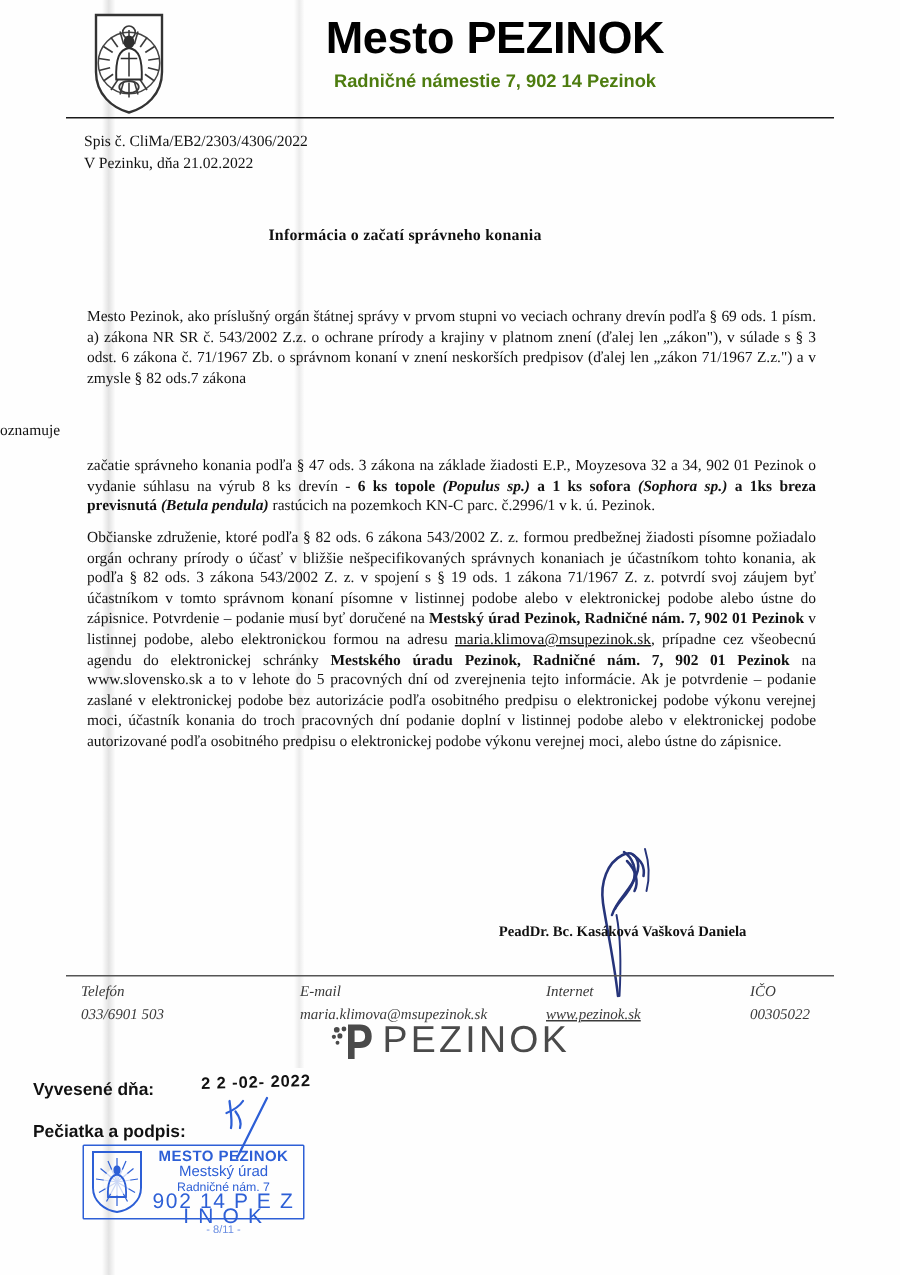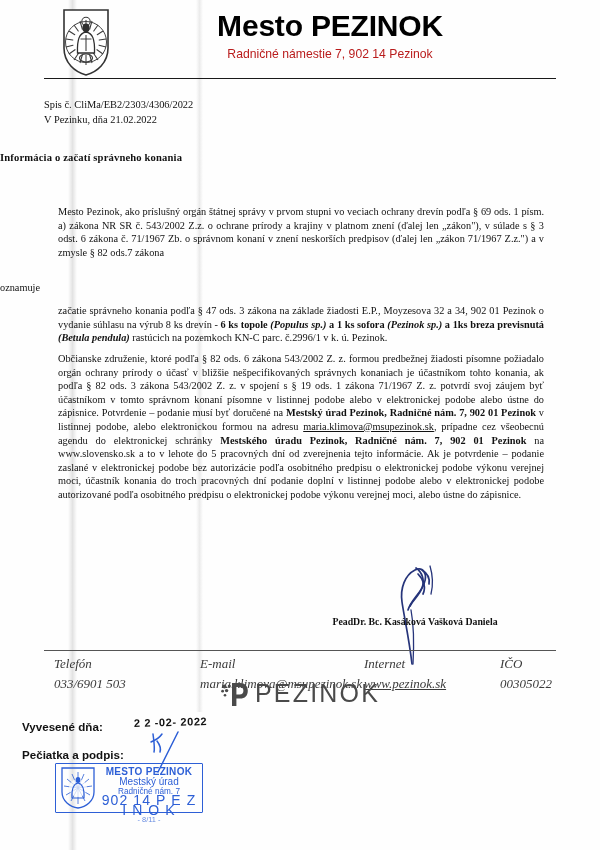--- a/index.html
+++ b/index.html
@@ -32,34 +32,34 @@
   .header{position:absolute;top:0;left:0;width:600px;height:84px;}
   .crest{position:absolute;left:61px;top:8px;width:50px;height:68px;}
   .title-wrap{position:absolute;left:120px;top:10px;width:420px;text-align:center;}
   .mesto-title{
     font-family:"Liberation Sans", sans-serif;
     font-weight:bold;font-size:30px;letter-spacing:-.2px;
     line-height:1.05;color:#000;
   }
   .mesto-addr{
     font-family:"Liberation Sans", sans-serif;
-    font-weight:normal;font-size:12.2px;margin-top:5px;color:#b91c1c;
+    font-weight:bold;font-size:12.2px;margin-top:5px;color:#4d7c0f;
   }
   .hdr-rule{
     position:absolute;left:44px;top:78px;width:512px;height:0;
     border-top:1.6px solid #1a1a1a;
   }
 
   
-  .refblock{position:absolute;left:44px;top:88px;font-size:10.4px;line-height:1.42;margin-top:10px;}
+  .refblock{position:absolute;left:56px;top:88px;font-size:10.4px;line-height:1.42;}
 
   
   .doc-title{
-    position:absolute;left:0;top:152px;width:492px;text-align:left;
-    font-weight:bold;font-size:10.6px;letter-spacing:.15px;
+    position:absolute;left:0;top:152px;width:492px;text-align:center;
+    font-weight:bold;font-size:10.6px;letter-spacing:.15px;padding-left:24px;
   }
 
   
   .para{
     position:absolute;left:58px;width:486px;
     font-size:10.3px;line-height:13.6px;
     text-align:justify;text-justify:inter-word;
     hyphens:none;
   }
   .p1{top:205px;}
@@ -84,21 +84,21 @@
   .signer .nm{font-weight:bold;font-size:9.8px;}
   .signer .dept{font-size:9.6px;margin-top:1px;}
 
   
   .foot-rule{
     position:absolute;left:44px;top:650px;width:512px;height:0;
     border-top:1px solid #555;
   }
   .footcols{
     position:absolute;left:48px;top:654px;width:512px;height:30px;
-    font-style:italic;font-size:13px;color:#3a3a3a;line-height:1.5;
+    font-style:italic;font-size:10px;color:#3a3a3a;line-height:1.5;
   }
   .fc{position:absolute;top:0;}
   .fc1{left:6px;} .fc2{left:152px;} .fc3{left:316px;} .fc4{left:452px;}
   .fc .lbl{display:block;}
   .fc .val{display:block;}
   .fc3 .val{text-decoration:underline;}
 
   .logo{
     position:absolute;left:0;top:679px;width:600px;
     display:flex;align-items:center;justify-content:center;gap:5px;
@@ -200,21 +200,21 @@
     <div>V Pezinku, dňa 21.02.2022</div>
   </div>
 
   <div class="doc-title">Informácia o začatí správneho konania</div>
 
   <div class="para p1">Mesto Pezinok, ako príslušný orgán štátnej správy v prvom stupni vo veciach ochrany drevín podľa § 69 ods. 1 písm. a)   zákona NR SR   č. 543/2002  Z.z.  o ochrane prírody a krajiny  v platnom  znení (ďalej len „zákon"), v súlade  s § 3 odst. 6  zákona č. 71/1967 Zb.   o  správnom   konaní  v znení neskorších   predpisov  (ďalej len „zákon 71/1967 Z.z.") a v zmysle § 82 ods.7 zákona</div>
 
   <div class="oznamuje">oznamuje</div>
 
   <div class="para p2">
-    <span>začatie správneho konania podľa § 47 ods. 3  zákona na základe žiadosti E.P., Moyzesova 32 a 34, 902 01 Pezinok o vydanie súhlasu na výrub 8 ks drevín - </span><b>6 ks topole </b><b><i>(Populus sp.)</i></b><b> a 1 ks sofora </b><b><i>(Pezinok sp.)</i></b><b> a 1ks breza previsnutá </b><b><i>(Betula pendula)</i></b><span>  rastúcich na pozemkoch KN-C parc. č.2996/1 v k. ú. Pezinok.</span>
+    <span>začatie správneho konania podľa § 47 ods. 3  zákona na základe žiadosti E.P., Moyzesova 32 a 34, 902 01 Pezinok o vydanie súhlasu na výrub 8 ks drevín - </span><b>6 ks topole </b><b><i>(Populus sp.)</i></b><b> a 1 ks sofora </b><b><i>(Sophora sp.)</i></b><b> a 1ks breza previsnutá </b><b><i>(Betula pendula)</i></b><span>  rastúcich na pozemkoch KN-C parc. č.2996/1 v k. ú. Pezinok.</span>
   </div>
 
   <div class="para p3">
     <span>Občianske združenie, ktoré podľa § 82 ods. 6 zákona 543/2002 Z. z. formou predbežnej žiadosti písomne požiadalo orgán ochrany prírody o účasť v bližšie nešpecifikovaných správnych konaniach je účastníkom tohto konania, ak podľa § 82 ods. 3 zákona 543/2002 Z. z.   v spojení s § 19 ods. 1 zákona 71/1967 Z. z. potvrdí svoj záujem byť účastníkom v tomto správnom konaní písomne v listinnej podobe alebo v elektronickej podobe alebo ústne do zápisnice. Potvrdenie – podanie musí byť doručené na </span><b>Mestský úrad Pezinok, Radničné nám. 7, 902 01 Pezinok</b><span> v listinnej podobe, alebo elektronickou formou na adresu </span><span class="ulink">maria.klimova@msupezinok.sk</span><span>, prípadne cez všeobecnú agendu do elektronickej schránky </span><b>Mestského úradu Pezinok, Radničné nám. 7, 902 01 Pezinok</b><span> na www.slovensko.sk a to v lehote do 5 pracovných dní od zverejnenia tejto informácie. Ak je potvrdenie – podanie zaslané v elektronickej podobe bez autorizácie podľa osobitného predpisu o elektronickej podobe výkonu verejnej moci, účastník konania do troch pracovných dní podanie doplní v listinnej podobe alebo v elektronickej podobe autorizované podľa osobitného predpisu o elektronickej podobe výkonu verejnej moci, alebo ústne do zápisnice.</span>
   </div>
 
   <div class="sig-ink">
     <svg viewBox="0 0 72 110" width="72" height="110">
       <g fill="none" stroke="#26347a" stroke-width="1.7" stroke-linecap="round">
         <path d="M34 104 C31 78 26 56 24 42 C22 28 27 15 37 10 C45 6 50 14 46 24

